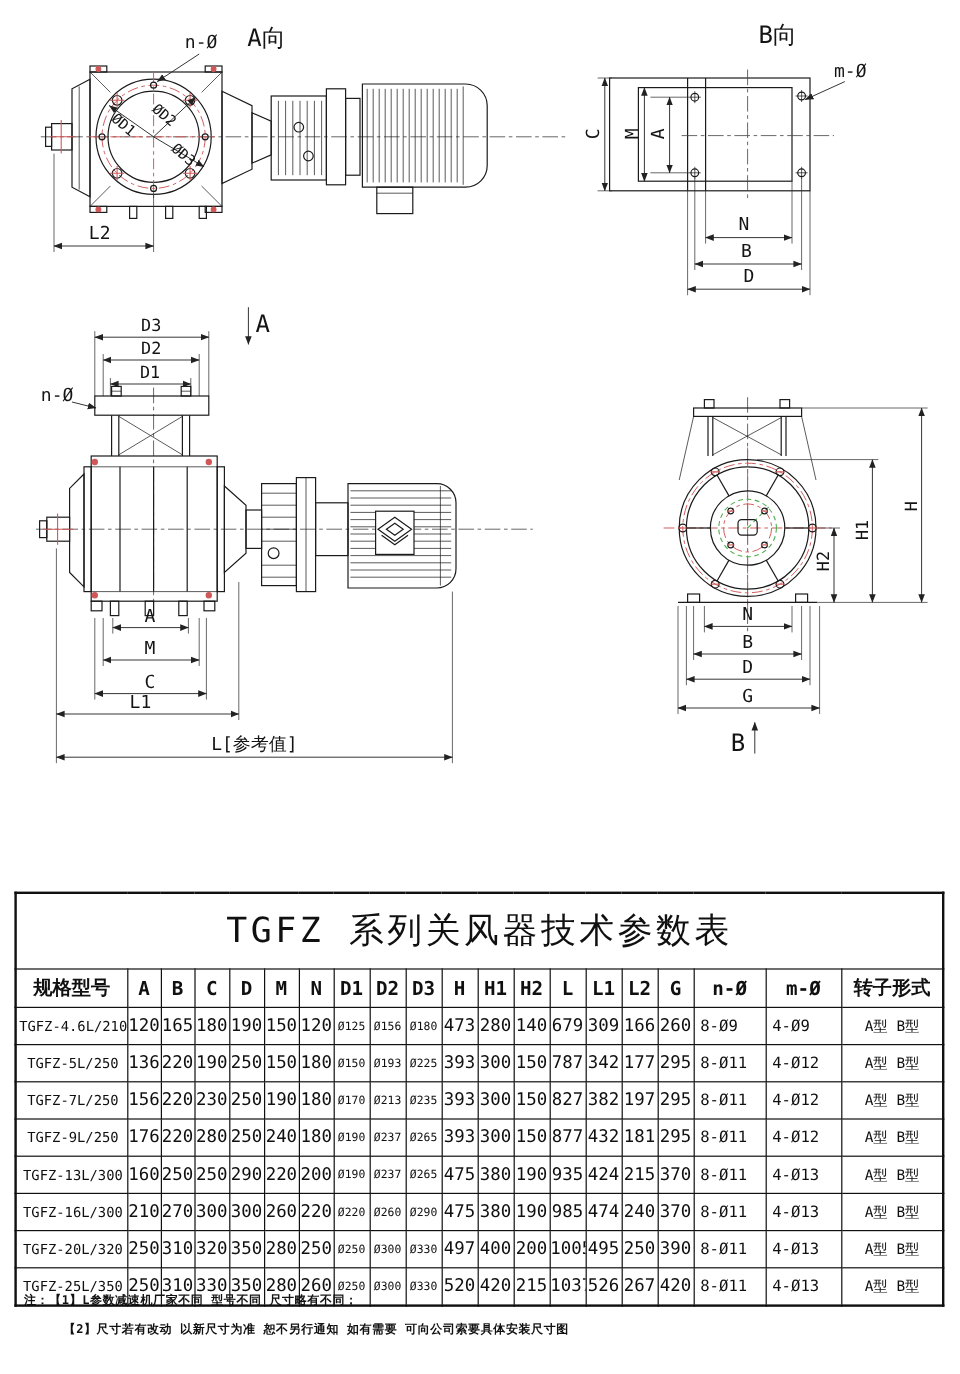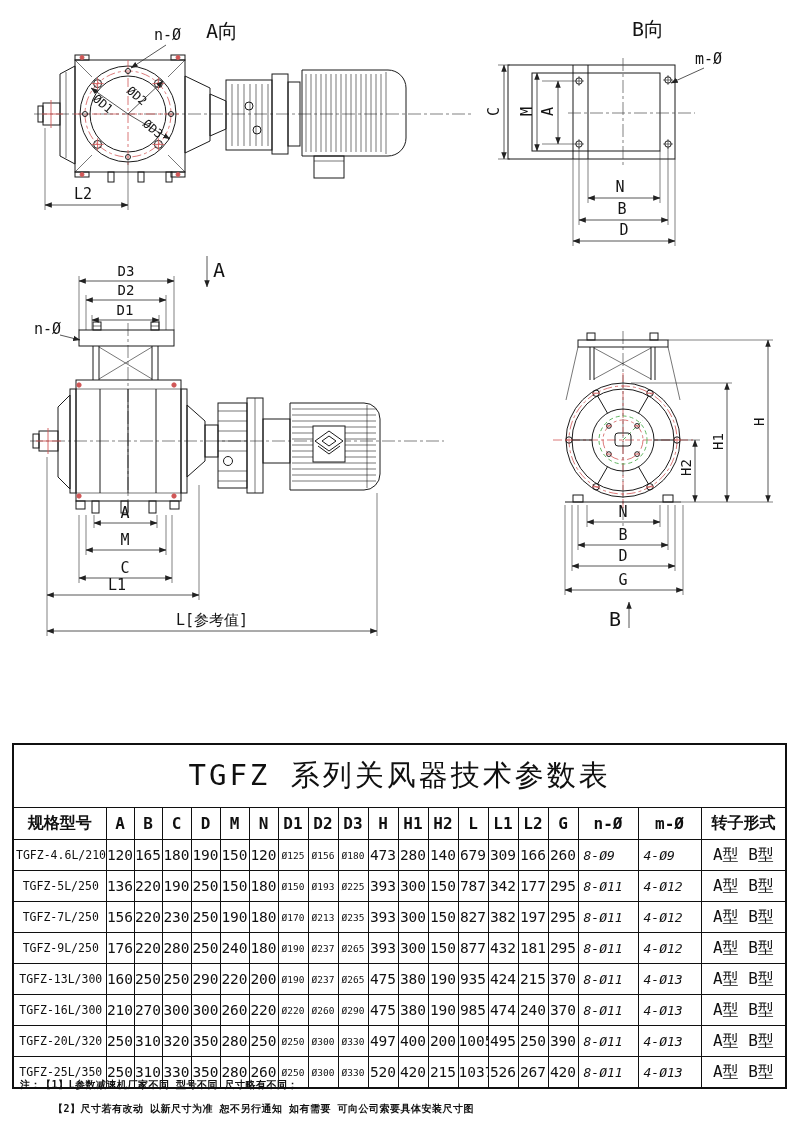--- a/index.html
+++ b/index.html
@@ -18,22 +18,22 @@
   svg .t12{font-size:12px;} svg .t15{font-size:15px;} svg .t20{font-size:20px;}
   #spec-table{position:absolute;left:12px;top:703px;margin-top:40px;}
   table{border-collapse:collapse;table-layout:fixed;width:775px;border:2.2px solid #101010;}
   th,td{border:1.5px solid #101010;text-align:center;vertical-align:middle;padding:0;
         white-space:nowrap;overflow:hidden;color:#101010;}
   .title-cell{height:62px;font-size:29px;font-weight:500;letter-spacing:3px;}
   .hdr-row th{height:31px;font-size:16px;font-weight:bold;}
   tbody td{height:30px;font-size:14.5px;}
   td.c-model{font-size:11.5px;text-align:center;padding-left:2px;}
   td.c-dia{font-size:9.5px;}
-  td.c-nd{font-size:13px;text-align:left;padding-left:5px;font-style:italic;}
-  td.c-rotor{font-size:16px;}
+  td.c-nd{font-size:13px;text-align:left;padding-left:5px;}
+  td.c-rotor{font-size:12px;}
   #notes{position:absolute;left:20px;top:1073px;font-size:10px;font-weight:bold;
          color:#111;letter-spacing:.5px;line-height:24px;}
   #notes .n2{padding-left:33px;}
 </style>
 </head>
 <body>
 
 <div id="page">
 
   <svg style="left:30px;top:8px" width="450" height="240" viewBox="0 0 450 240">

